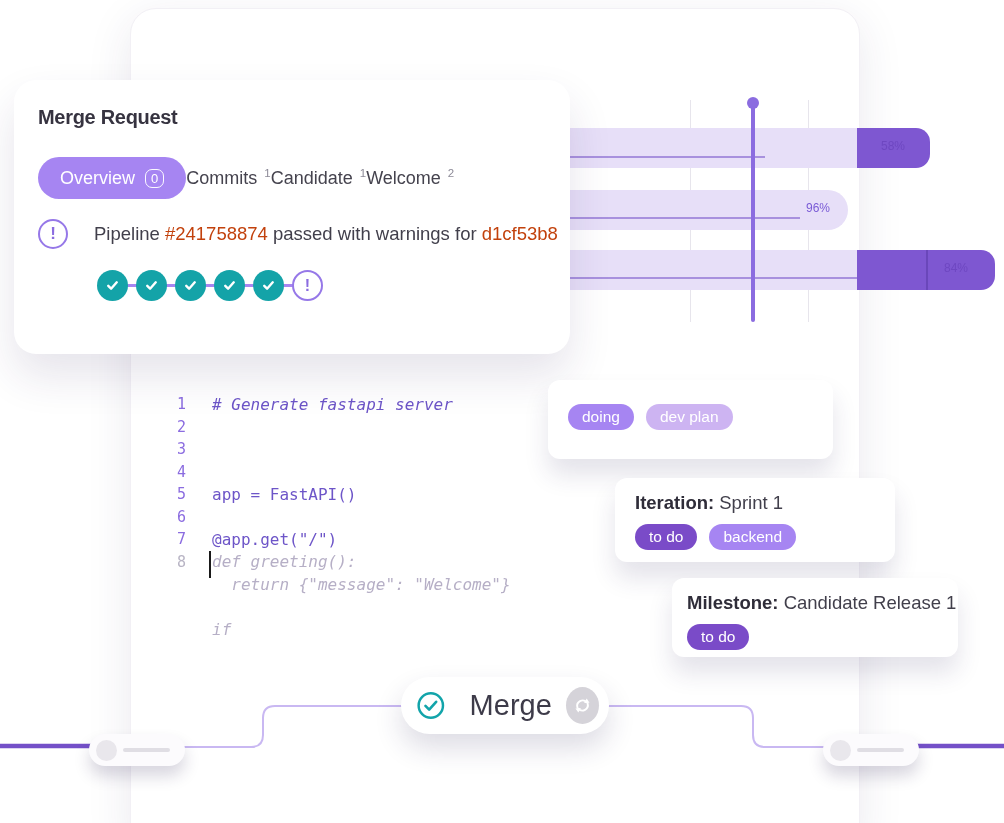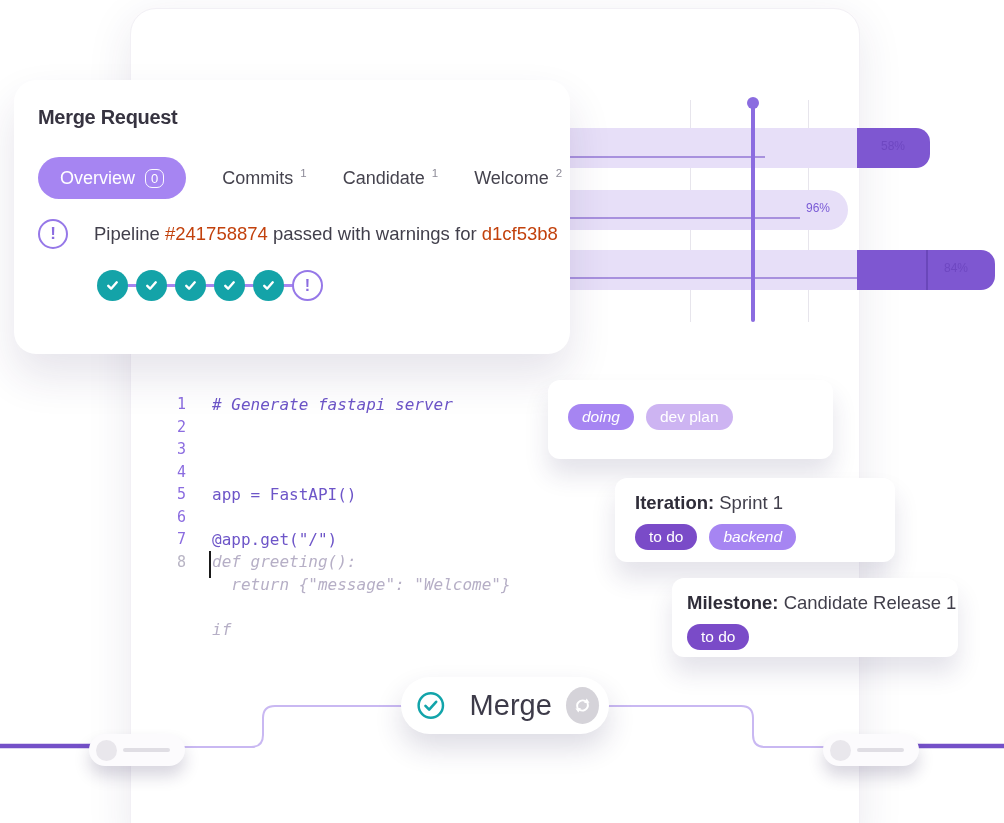--- a/index.html
+++ b/index.html
@@ -37,21 +37,21 @@
   .connector-svg{position:absolute;left:0;top:0;z-index:3;pointer-events:none;}
 
   
   .mr-card{position:absolute;left:14px;top:80px;width:556px;height:274px;background:#fff;border-radius:22px;
            box-shadow:0 22px 44px rgba(46,36,90,.12);z-index:5;padding:26px 24px;box-sizing:border-box;}
   .mr-title{font-size:20px;font-weight:700;color:#363340;letter-spacing:-.3px;}
   .mr-tabs{display:flex;align-items:center;margin-top:28px;}
   .tab-active{display:flex;align-items:center;gap:10px;background:#a685f2;color:#fff;height:42px;
               padding:0 22px;border-radius:21px;font-size:18px;}
   .tab-badge{border:1.6px solid rgba(255,255,255,.95);border-radius:7px;font-size:13px;padding:0 5px;line-height:17px;}
-  .tab{font-size:18px;color:#45434e;font-weight:500;margin-left:36px;white-space:nowrap;}
+  .tab{font-size:18px;color:#45434e;font-weight:500;white-space:nowrap;}
   .tab:first-of-type{margin-left:16px;}
   .tab-sup{font-size:11.5px;color:#8d8b98;position:relative;top:-7px;margin-left:7px;font-weight:400;}
   .mr-status{display:flex;align-items:center;margin-top:20px;gap:26px;}
   .warn-circle{width:30px;height:30px;border:2.5px solid #9678e8;border-radius:50%;color:#8b6ce0;font-weight:700;
                font-size:17px;display:flex;align-items:center;justify-content:center;flex:none;box-sizing:border-box;}
   .status-text{font-size:18.5px;color:#413f4b;white-space:nowrap;}
   .link{color:#c2410c;}
   .mr-stages{position:relative;margin-top:21px;margin-left:59px;width:226px;height:31px;}
   .stage-line{position:absolute;left:12px;right:12px;top:14px;height:2.5px;background:#a685f0;}
   .stage-row{position:absolute;inset:0;display:flex;justify-content:space-between;}
@@ -72,21 +72,21 @@
   
   .issue-card{position:absolute;background:#fff;border-radius:12px;box-shadow:0 16px 24px rgba(46,36,90,.13);
               z-index:6;padding:14px 20px;box-sizing:border-box;}
   .ic1{left:548px;top:380px;width:285px;height:79px;}
   .ic2{left:615px;top:478px;width:280px;height:84px;}
   .ic3{left:672px;top:578px;width:286px;height:79px;padding:14px 15px;}
   .ic-title{font-size:18.5px;color:#413f4b;white-space:nowrap;}
   .ic-title .bold{color:#2f2d39;font-weight:700;}
   .ic-tags{display:flex;gap:12px;margin-top:10px;}
   .tag{height:26px;display:flex;align-items:center;padding:0 14px;border-radius:13px;color:#fff;font-size:15.5px;}
-  .tag-mid{background:#a685f2;font-style:italic;}
+  .tag-mid{background:#a685f2;}
   .tag-light{background:#cdb4f2;}
   .tag-dark{background:#7a4bc8;}
 
   
   .merge-btn{position:absolute;left:401px;top:677px;width:208px;height:57px;background:#fff;border-radius:29px;
              box-shadow:0 14px 28px rgba(46,36,90,.16);z-index:7;display:flex;align-items:center;
              padding:0 10px 0 15px;box-sizing:border-box;gap:14px;cursor:pointer;}
   .merge-label{font-size:29px;color:#3d3b49;font-weight:500;margin-left:10px;}
   .refresh-circle{width:37px;height:37px;border-radius:50%;background:#d5d3d9;display:flex;align-items:center;
                   justify-content:center;margin-left:auto;}

